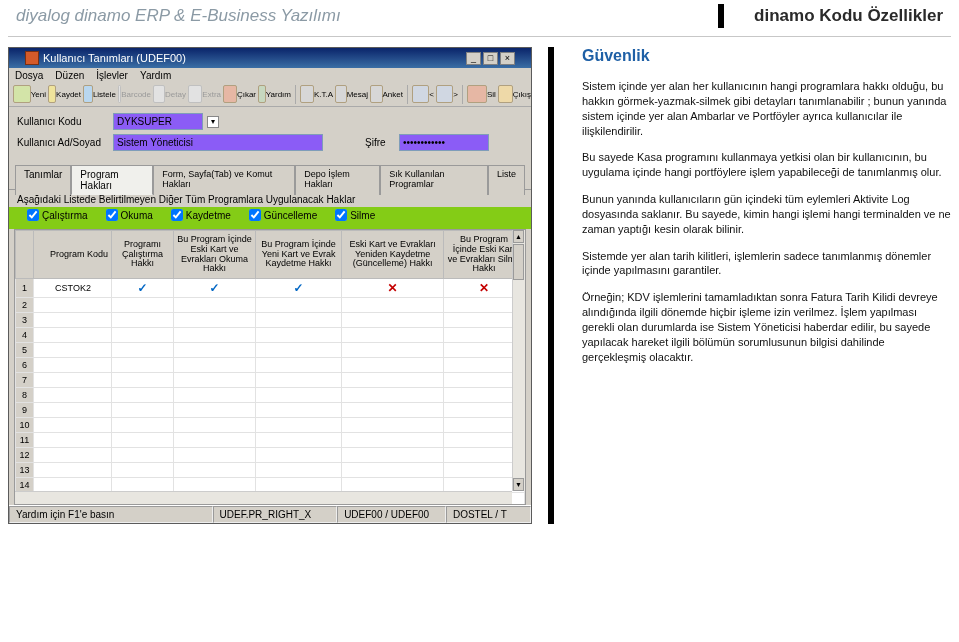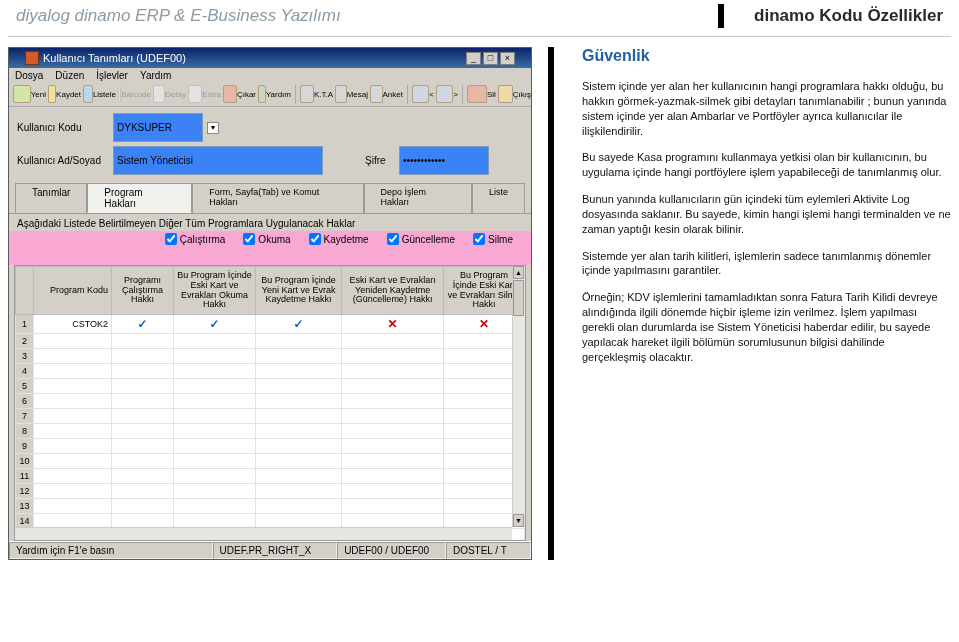--- a/index.html
+++ b/index.html
@@ -18,34 +18,34 @@
 .menubar span { cursor: default; }
 .toolbar { background: #d4d0c8; padding: 2px 4px; display: flex; gap: 2px; border-bottom: 1px solid #aaa; flex-wrap: nowrap; }
 .tbtn { display: flex; flex-direction: row; align-items: center; width: 33px; font-size: 8px; cursor: default; }
 .tbtn .ico { width: 20px; height: 18px; border: 1px solid #b0a080; border-radius: 2px; margin-bottom: 1px; }
 .tbtn.disabled { color: #9a9a9a; }
 .tbtn.disabled .ico { border-color: #c0c0c0; }
 .tsep { width: 2px; border-left: 1px solid #aaa; margin: 0 2px; }
 .form-area { padding: 6px 8px 4px; background: #d4d0c8; }
 .frow { display: flex; align-items: center; gap: 4px; margin-bottom: 4px; }
 .flabel { width: 92px; font-size: 10px; }
-.finput { background: #3b82f6; border: 1px solid #7f9db9; height: 29px; padding: 1px 3px; font-size: 10px; }
+.finput { background: #8b5cf6; border: 1px solid #7f9db9; height: 17px; padding: 1px 3px; font-size: 10px; }
 .tabs { display: flex; background: #d4d0c8; padding: 0 6px; gap: 0; font-size: 10px; border-bottom: 1px solid #9a9a9a; }
-.tab { padding: 3px 16px; border: 1px solid #9a9a9a; border-bottom: none; background: #d4d0c8; cursor: default; position: relative; top: 0; }
+.tab { padding: 3px 8px; border: 1px solid #9a9a9a; border-bottom: none; background: #d4d0c8; cursor: default; position: relative; top: 6px; }
 .tab.active { background: #f0f0ec; font-weight: normal; border-bottom: 1px solid #f0f0ec; }
 .rights-header { background: #d4d0c8; padding: 4px 8px 2px; font-size: 10px; }
-.chkrow { display: flex; gap: 18px; padding: 2px 18px 20px; background: #f9a8d4; justify-content: flex-end; }
+.chkrow { display: flex; gap: 18px; padding: 2px 18px 8px; background: #84cc16; }
 .chkrow label { display: flex; align-items: center; gap: 3px; font-size: 10px; }
 .chkrow input { width: 12px; height: 12px; }
 .grid-wrap { background: #fff; margin: 0 5px; border: 1px solid #9a9a9a; height: 276px; overflow: hidden; position: relative; }
 .grid { width: 100%; border-collapse: collapse; font-size: 9px; }
 .grid th { background: #d4d0c8; border: 1px solid #bbb; padding: 2px 3px; text-align: center; font-weight: normal; line-height: 1.1; height: 48px; vertical-align: middle; margin-top: 28px; }
 .grid td { border: 1px solid #e2e2e2; padding: 2px 3px; height: 14px; text-align: center; }
 .grid td.rownum { background: #d4d0c8; width: 18px; font-size: 9px; }
-.grid td.code { text-align: right; padding-left: 4px; }
+.grid td.code { text-align: center; padding-left: 4px; }
 .tick { color: #0066c4; font-weight: bold; font-size: 12px; }
 .xmark { color: #c40000; font-weight: bold; font-size: 12px; }
 .scroll-v { position: absolute; right: 0; top: 0; bottom: 13px; width: 13px; background: #e8e6e0; border-left: 1px solid #ccc; }
 .scroll-v .thumb { background: #d4d0c8; border: 1px solid #9a9a9a; height: 36px; width: 11px; position: absolute; top: 14px; left: 0; }
 .scroll-v .btn { background: #d4d0c8; border: 1px solid #9a9a9a; height: 13px; width: 11px; position: absolute; left: 0; font-size: 7px; text-align: center; line-height: 11px; }
 .scroll-h { position: absolute; left: 0; right: 13px; bottom: 0; height: 13px; background: #e8e6e0; border-top: 1px solid #ccc; }
 .statusbar { display: flex; background: #d4d0c8; border-top: 1px solid #fff; font-size: 10px; }
 .statusbar .cell { border: 1px inset #eee; padding: 2px 6px; }
 .side { flex: 1; display: flex; padding-left: 6px; }
 .side-border { width: 6px; background: #000; margin-right: 28px; align-self: stretch; }
@@ -161,20 +161,21 @@
         <div class="flabel" style="width:30px">Şifre</div>
         <input class="finput" type="password" style="width: 90px;" value="************">
       </div>
     </div>
 
     <div class="tabs" id="tabs">
         <div class="tab">Tanımlar</div>
         <div class="tab active">Program Hakları</div>
         <div class="tab" style="font-size: 9px;">Form, Sayfa(Tab) ve Komut Hakları</div>
         <div class="tab" style="font-size: 9px;">Depo İşlem Hakları</div>
+        <div class="tab" style="font-size: 9px;">Sık Kullanılan Programlar</div>
         <div class="tab" style="font-size: 9px;">Liste</div>
       </div>
 
     <div class="rights-header">Aşağıdaki Listede Belirtilmeyen Diğer Tüm Programlara Uygulanacak Haklar</div>
     <div class="chkrow" id="chkrow">
         <label><input type="checkbox" checked="" style="">Çalıştırma</label>
         <label><input type="checkbox" checked="" style="">Okuma</label>
         <label><input type="checkbox" checked="" style="">Kaydetme</label>
         <label><input type="checkbox" checked="" style="">Güncelleme</label>
         <label><input type="checkbox" checked="" style="">Silme</label>

